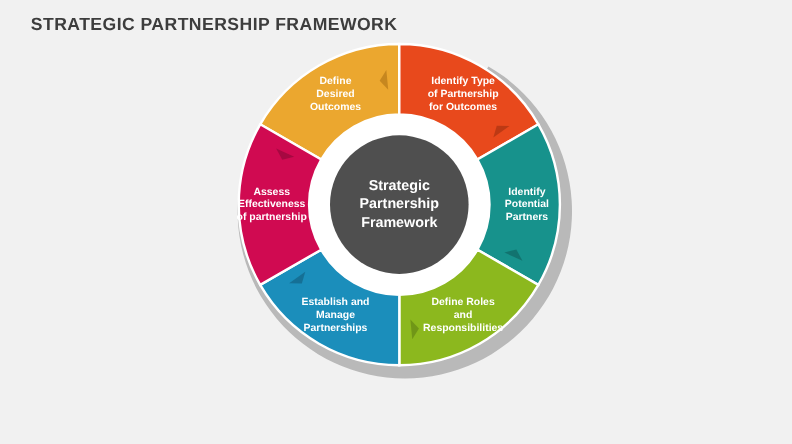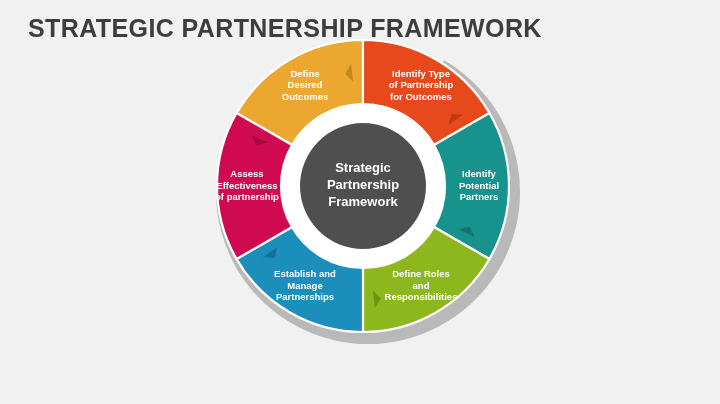--- a/index.html
+++ b/index.html
@@ -16,21 +16,21 @@
   }
   #slide {
     position: absolute;
     inset: 0;
     background: #f1f1f1;
   }
   #page-title {
     position: absolute;
     left: 28px;
     top: 14px;
-    font-size: 25px;
+    font-size: 16px;
     font-weight: bold;
     letter-spacing: 0.4px;
     color: #3d3d3d;
     font-family: "Liberation Sans", sans-serif;
     white-space: nowrap;
   }
   #diagram {
     position: absolute;
     left: 0;
     top: 0;

